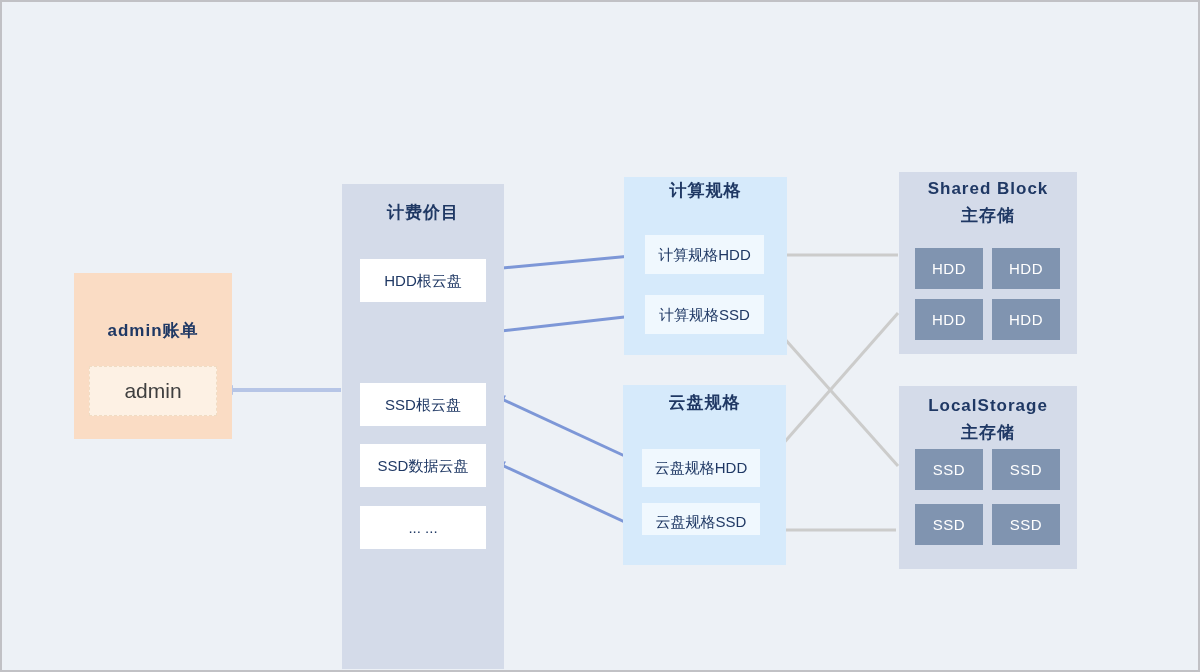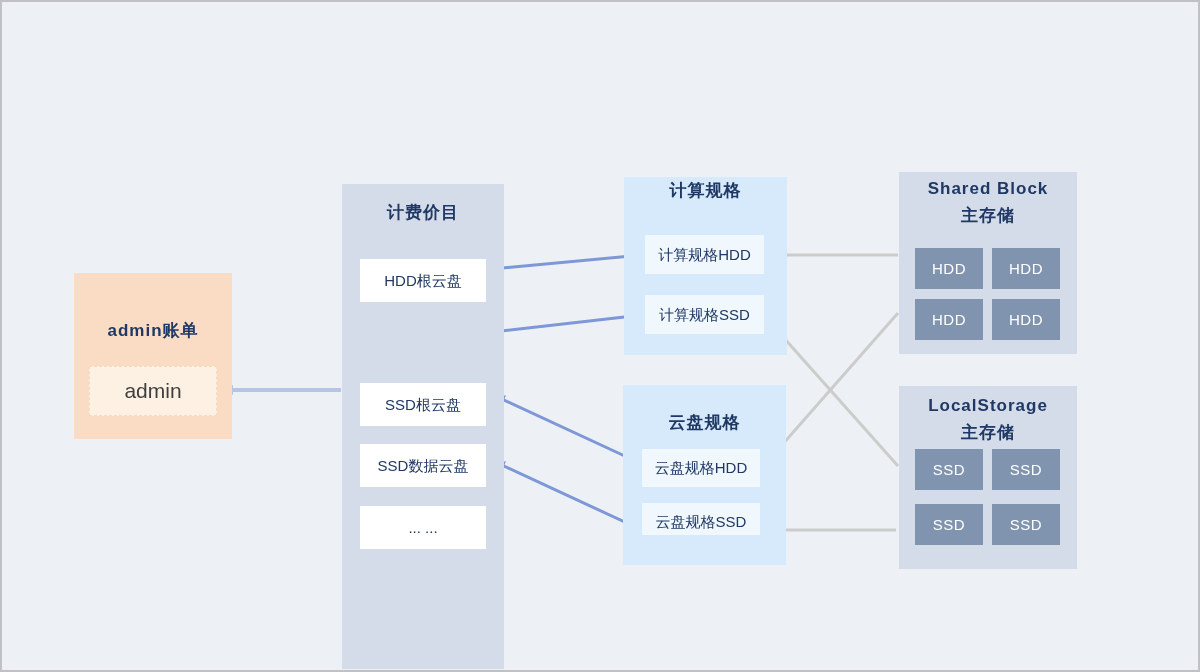--- a/index.html
+++ b/index.html
@@ -46,21 +46,21 @@
     position:absolute;left:18px;width:126px;height:43px;
     background:var(--item_white_bg);
     text-align:center;line-height:43px;
     font-size:15px;color:var(--navy);margin-top:9px;
   }
   
   .spec-panel{width:163px;background:var(--panel_blue_bg);}
   .compute-panel{left:622px;top:175px;height:178px;}
   .compute-panel .panel-title{padding-top:2px;}
   .disk-panel{left:621px;top:383px;height:180px;}
-  .disk-panel .panel-title{padding-top:6px;margin-top:20px;}
+  .disk-panel .panel-title{padding-top:6px;}
   .spec-item{
     position:absolute;left:21px;width:119px;height:39px;
     background:var(--item_blue_bg);
     text-align:center;line-height:39px;
     font-size:15px;color:var(--navy);
   }
   
   .storage-panel{width:178px;background:var(--panel_gray_bg);}
   .shared-panel{left:897px;top:170px;height:182px;}
   .shared-panel .panel-title{padding-top:3px;line-height:27px;}

